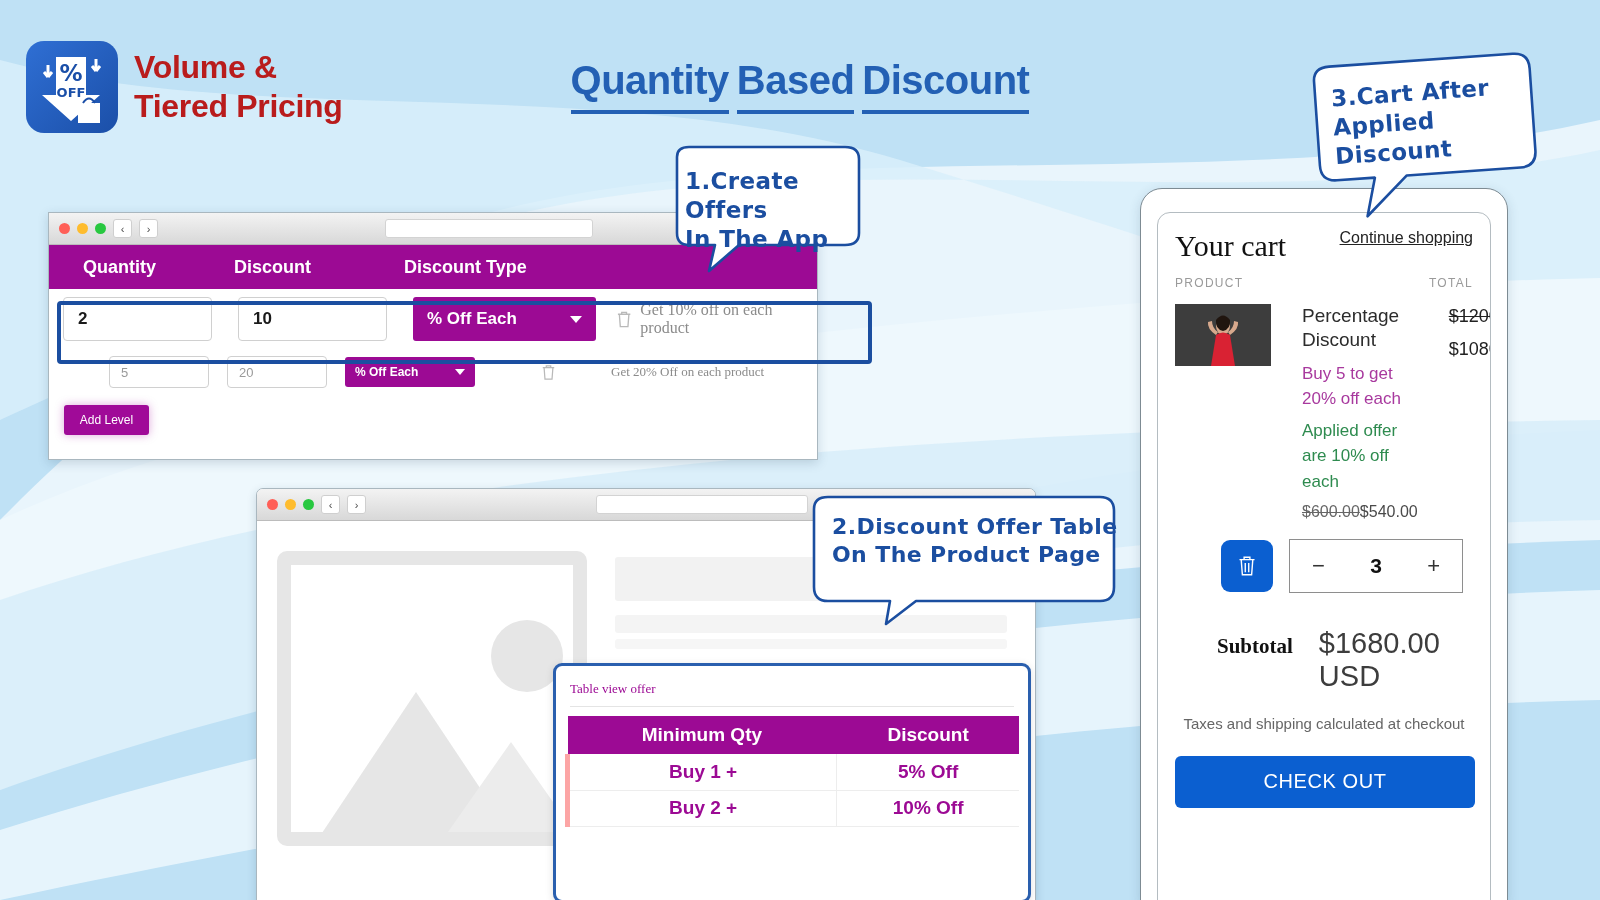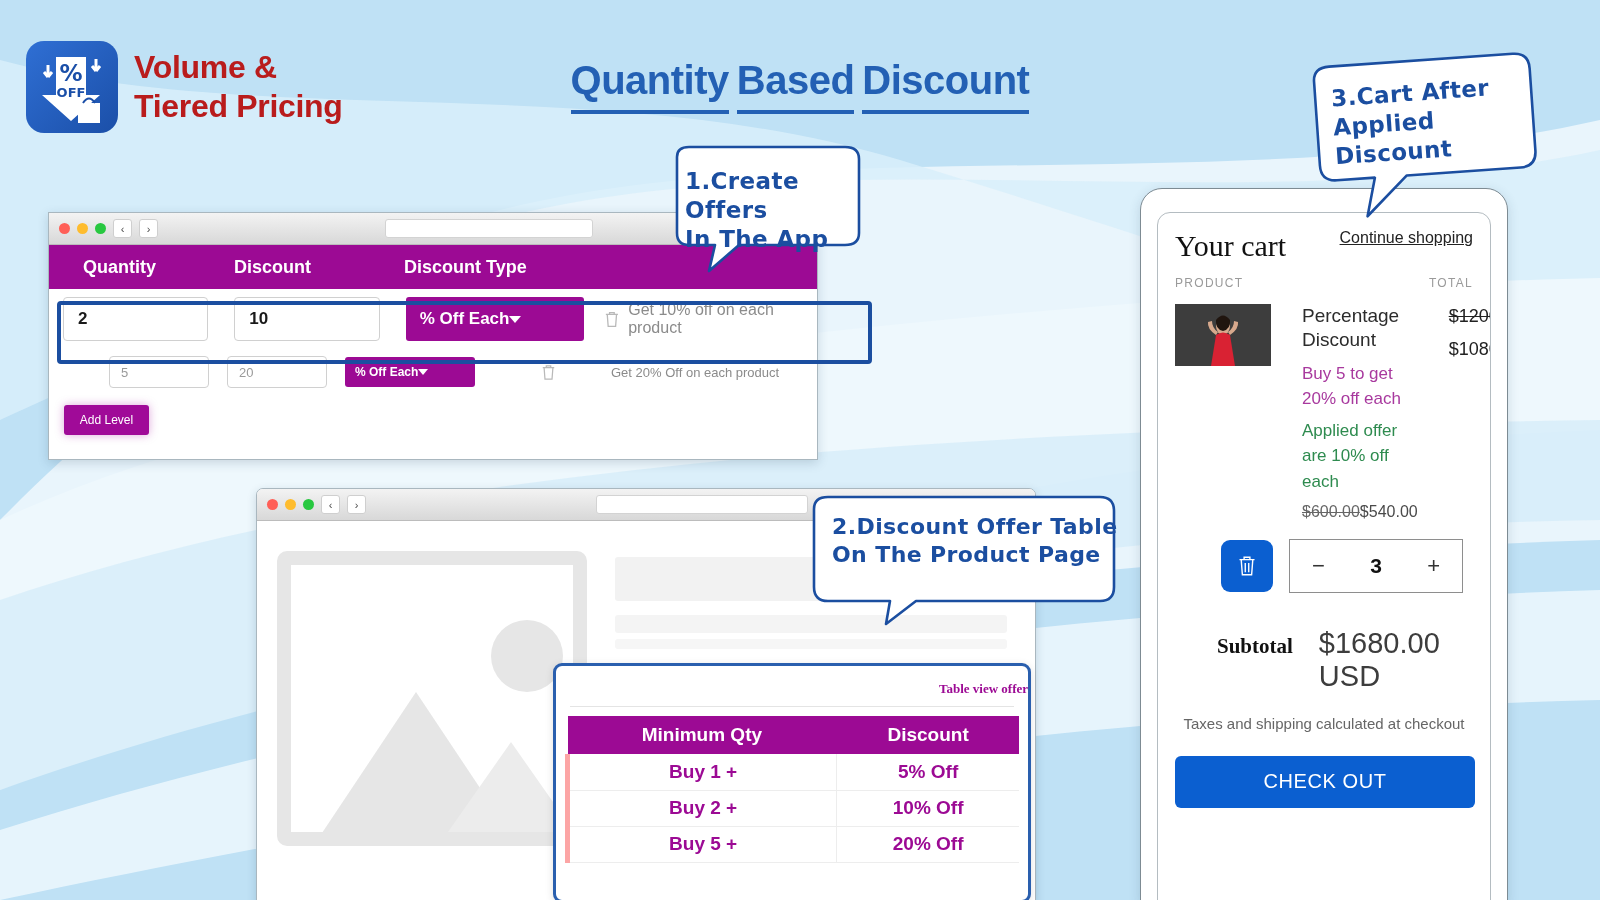--- a/index.html
+++ b/index.html
@@ -79,26 +79,26 @@
   .lvl-row { display: flex; align-items: center; height: 56px; padding-left: 14px; }
   .lvl-row.hl { height: 60px; }
   .inp {
     height: 44px; border: 1px solid #d0d0d0; border-radius: 4px; background: #fff;
     display: flex; align-items: center; padding-left: 14px;
     font-size: 17px; font-weight: bold; color: #1a1a1a;
   }
   .inp.q { width: 155px; } .inp.d { width: 155px; margin-left: 26px; }
   .sel {
     height: 44px; background: #9c0a94; color: #fff; border-radius: 3px;
-    display: flex; align-items: center; 
+    display: flex; align-items: center; justify-content: space-between;
     padding: 0 14px; font-size: 17px; font-weight: bold; margin-left: 26px; width: 190px;
   }
   .caret { width: 0; height: 0; border-left: 6px solid transparent; border-right: 6px solid transparent; border-top: 7px solid #fff; }
   .hintwrap { display: flex; align-items: center; gap: 8px; margin-left: 20px; }
-  .hint { font-size: 16px; color: #8b8b8b; }
+  .hint { font-size: 16px; color: #8b8b8b; font-family: Liberation Serif, serif; }
 
   
   .lvl-row.sm { height: 46px; padding-left: 60px; }
   .lvl-row.sm .inp { height: 32px; font-size: 13px; font-weight: normal; color: #9a9a9a; width: 100px; padding-left: 11px; }
   .lvl-row.sm .inp.d { margin-left: 18px; }
   .lvl-row.sm .sel { height: 30px; font-size: 12px; width: 130px; margin-left: 18px; padding: 0 10px; }
   .lvl-row.sm .caret { border-left-width: 5px; border-right-width: 5px; border-top-width: 6px; }
   .lvl-row.sm .hintwrap { margin-left: 66px; gap: 55px; }
   .lvl-row.sm .hint { font-size: 13px; }
 
@@ -134,21 +134,21 @@
     display: flex; align-items: center; justify-content: center;
     font-size: 16px; color: #3a3a3a;
   }
 
   
   #offer-card {
     position: absolute; left: 553px; top: 663px; width: 478px; height: 240px;
     background: #fff; border: 3px solid #2a5fae; border-radius: 9px; z-index: 8;
     overflow: hidden; box-shadow: 0 2px 8px rgba(0,0,0,.12);
   }
-  .offer-title { font-size: 13px; font-weight: bold; color: #9c0a94; padding: 15px 0 9px 14px; font-family: "Liberation Serif", serif; text-align: right; }
+  .offer-title { font-size: 13px; font-weight: normal; color: #9c0a94; padding: 15px 0 9px 14px; font-family: "Liberation Serif", serif; }
   .offer-sep { height: 1px; background: #e4e4e4; margin: 0 14px; }
   .offer-tbl { width: 454px; margin: 9px auto 0; border-collapse: collapse; }
   .offer-tbl th {
     background: #9c0a94; color: #fff; font-size: 19px; font-weight: bold;
     height: 38px; border-right: 1px solid #9c0a94;
   }
   .offer-tbl td {
     height: 36px; text-align: center; font-size: 19px; font-weight: bold;
     color: #9c0a94; border-bottom: 1px solid #ededed; border-right: 1px solid #ededed;
   }
@@ -343,24 +343,20 @@
     </thead>
     <tbody>
       <tr>
         <td>Buy 1 +</td>
         <td>5% Off</td>
       </tr>
       <tr>
         <td>Buy 2 +</td>
         <td>10% Off</td>
       </tr>
-      <tr>
-        <td>Buy 5 +</td>
-        <td>20% Off</td>
-      </tr>
     </tbody>
   </table>
 </div>
 
 <div id="phone"></div>
 <div id="cart">
   <div class="cart-top">
     <div class="cart-title">Your cart</div>
     <div class="cart-cont">Continue shopping</div>
   </div>

